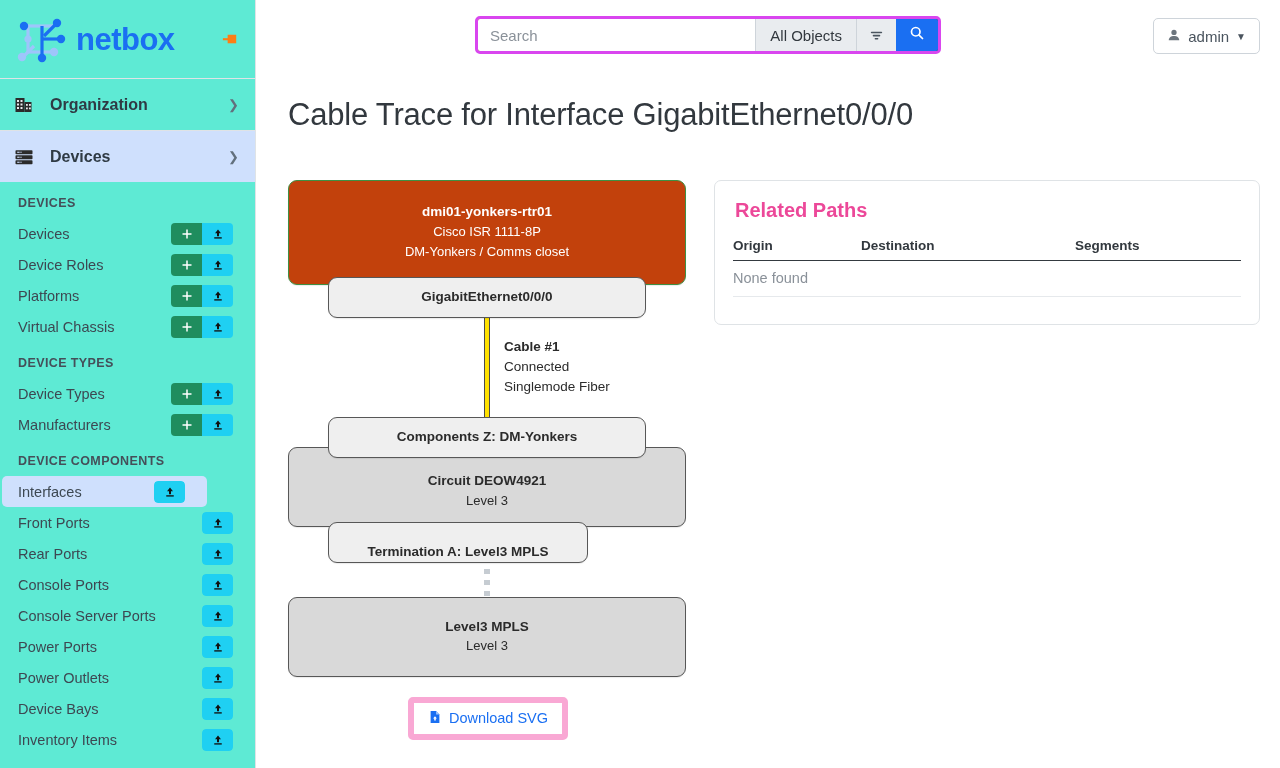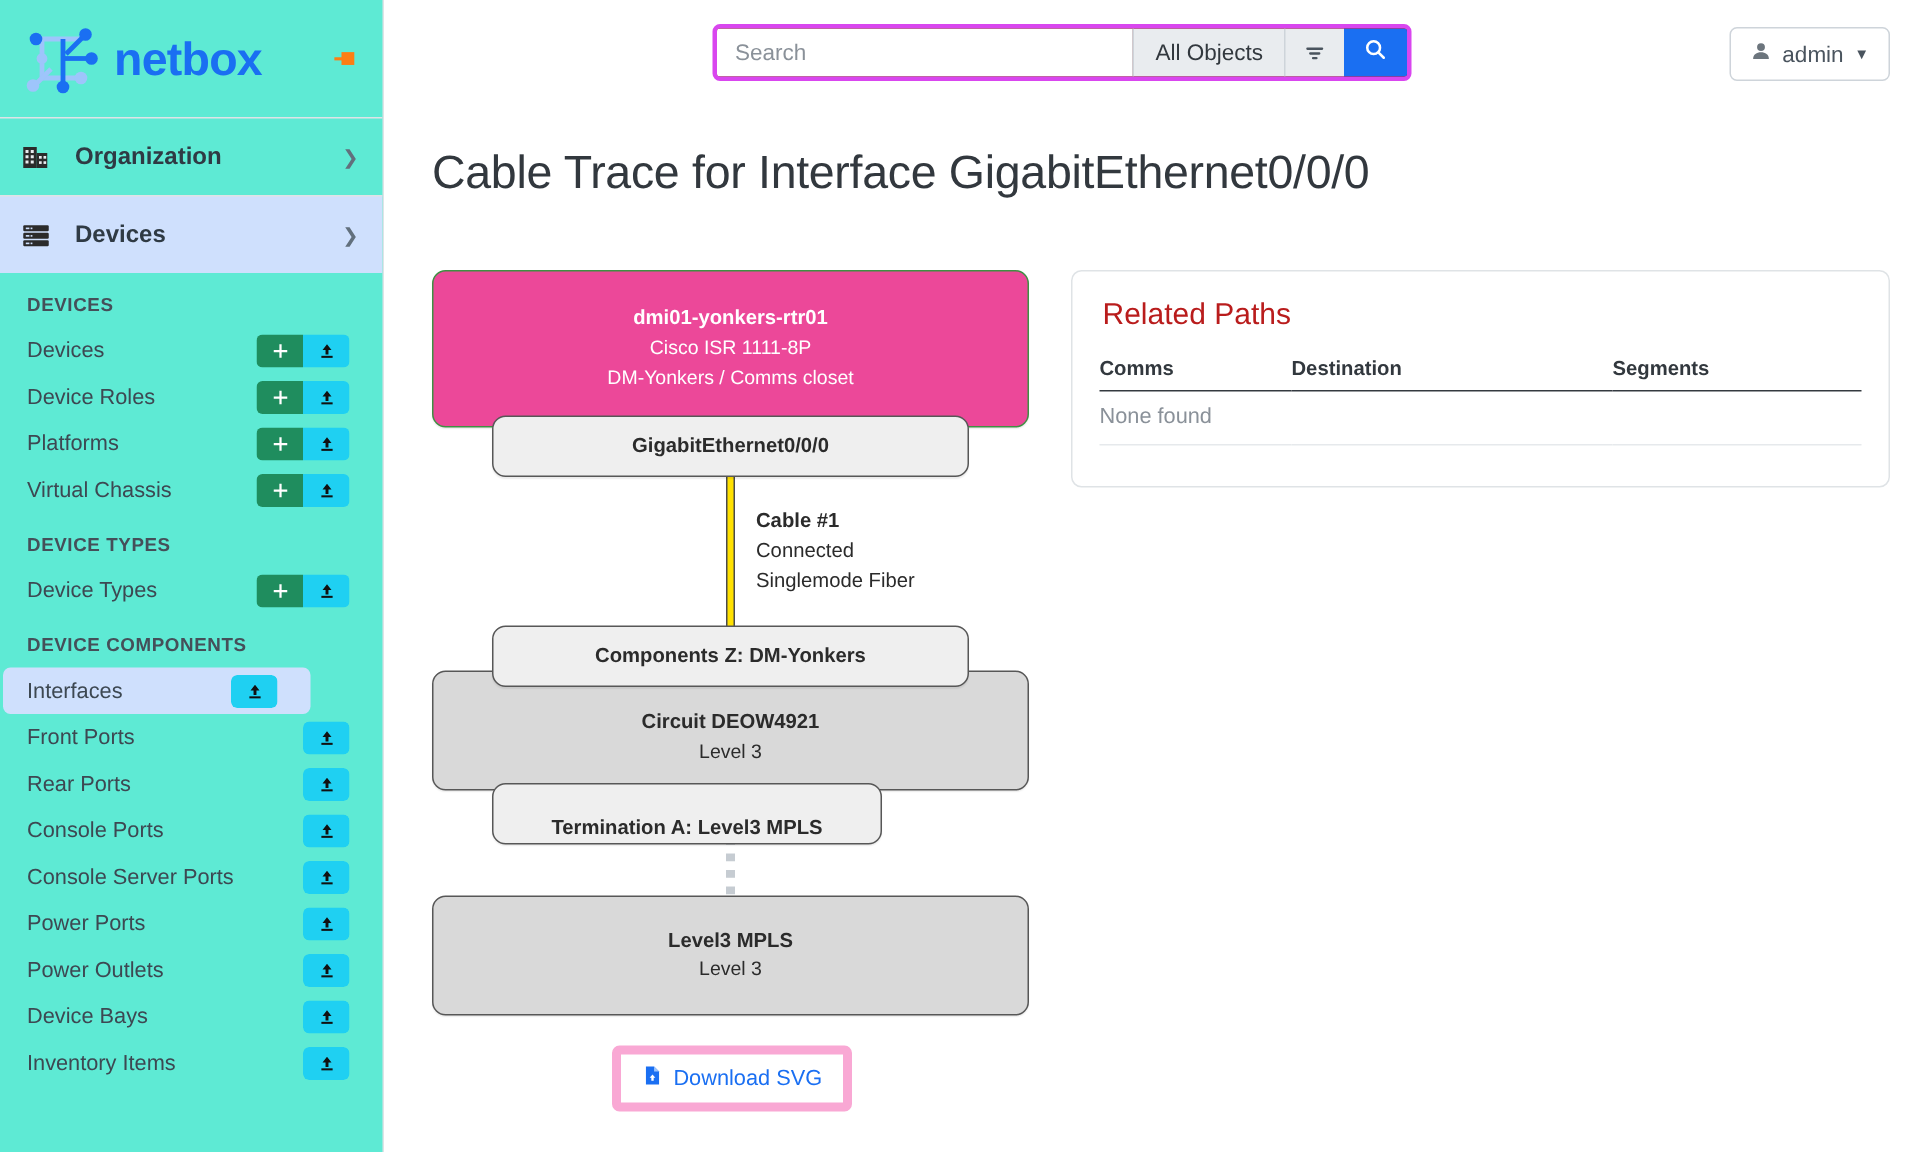--- a/index.html
+++ b/index.html
@@ -139,21 +139,21 @@
     position: absolute;
     border: 1px solid #575757;
     border-radius: 9px;
     display: flex; flex-direction: column;
     align-items: center; justify-content: center;
     box-shadow: 0 1px 1px rgba(0,0,0,.08);
   }
   .node .n-title { font-size: 13.5px; font-weight: 700; line-height: 1.45; }
   .node .n-sub   { font-size: 13px; font-weight: 400; line-height: 1.55; }
 
-  .node.device { background: #ec4899; border-color: #3f8f43; color: #ffffff; }
+  .node.device { background: #c2410c; border-color: #3f8f43; color: #ffffff; }
   .node.term   { background: #efefef; color: #2b2b2b; }
   .node.circuit{ background: #d9d9d9; color: #2b2b2b; }
   .node.provider{ background: #d9d9d9; color: #2b2b2b; }
 
   .cable-line {
     position: absolute; width: 6px;
     background: #ffe100;
     border-left: 1px solid #4a4a4a; border-right: 1px solid #4a4a4a;
   }
   .cable-label { position: absolute; line-height: 20px; }
@@ -178,21 +178,21 @@
     text-align: center; color: #2e7d32;
     font-size: 31px; font-weight: 400; margin-top: 26px;
   }
 
   
   .card {
     width: 568px; border: 1px solid #dfe3e6; border-radius: 7px;
     background: #fff; padding: 18px 18px 18px 18px;
     height: 145px;
   }
-  .card-title { font-size: 20px; font-weight: 400; color: #b91c1c; margin: 0 0 16px 2px; }
+  .card-title { font-size: 20px; font-weight: 700; color: #ec4899; margin: 0 0 16px 2px; }
   table.rel { width: 100%; border-collapse: collapse; }
   table.rel th {
     text-align: left; font-size: 13.5px; font-weight: 700; color: #32383e;
     padding: 0 0 7px 0; border-bottom: 1px solid #343a40;
   }
   table.rel td {
     font-size: 14.5px; color: #8a9199; padding: 9px 0 10px 0;
     border-bottom: 1px solid #e6e9ec;
   }
   .col-origin { width: 128px; }
@@ -357,20 +357,36 @@
             </svg>
         </span>
         <span class="mini-btn imp">
           <svg viewBox="0 0 16 16" width="12" height="12">
               <path d="M8 2l4 5H9.3v4H6.7V7H4z" fill="#111"></path>
               <rect x="3" y="12.3" width="10" height="1.8" fill="#111"></rect>
             </svg>
         </span>
       </span>
     </div>
+    <div class="nav-item">
+      <span class="ni-label">Manufacturers</span>
+      <span class="btn-pair">
+        <span class="mini-btn add">
+          <svg viewBox="0 0 16 16" width="12" height="12">
+              <path d="M7 2h2v5h5v2H9v5H7V9H2V7h5z" fill="#fff"></path>
+            </svg>
+        </span>
+        <span class="mini-btn imp">
+          <svg viewBox="0 0 16 16" width="12" height="12">
+              <path d="M8 2l4 5H9.3v4H6.7V7H4z" fill="#111"></path>
+              <rect x="3" y="12.3" width="10" height="1.8" fill="#111"></rect>
+            </svg>
+        </span>
+      </span>
+    </div>
 
     <div class="section-title">Device Components</div>
 
     <div class="nav-item selected">
       <span class="ni-label">Interfaces</span>
       <span class="btn-pair">
         <span class="mini-btn imp only">
           <svg viewBox="0 0 16 16" width="12" height="12">
               <path d="M8 2l4 5H9.3v4H6.7V7H4z" fill="#111"></path>
               <rect x="3" y="12.3" width="10" height="1.8" fill="#111"></rect>
@@ -563,21 +579,21 @@
         </div>
 
         <div class="trace-status">Trace Completed</div>
       </div>
 
       <div class="card">
         <div class="card-title">Related Paths</div>
         <table class="rel">
           <thead>
             <tr>
-              <th class="col-origin">Comms</th>
+              <th class="col-origin">Origin</th>
               <th class="col-dest">Destination</th>
               <th>Segments</th>
             </tr>
           </thead>
           <tbody>
             <tr>
               <td colspan="3">None found</td>
             </tr>
           </tbody>
         </table>

